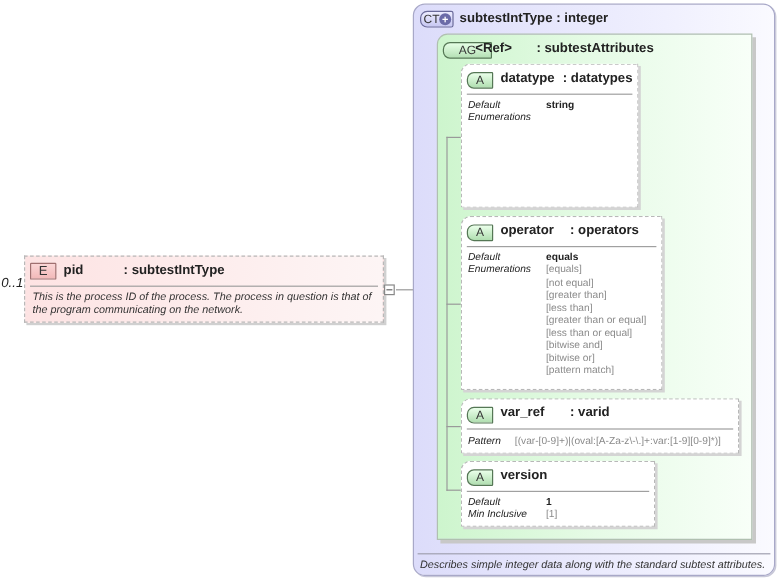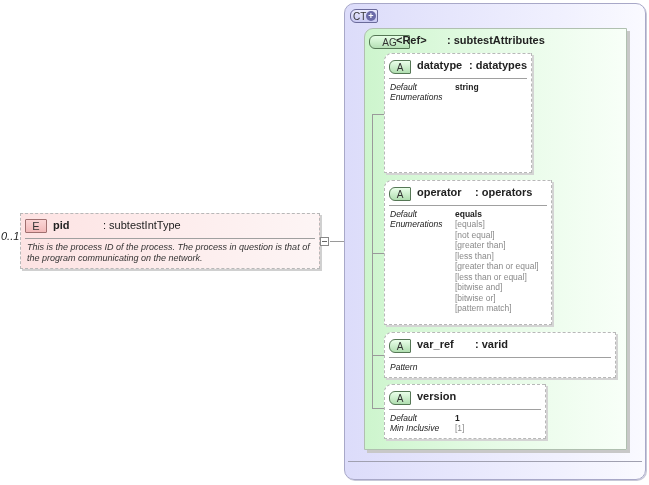--- a/index.html
+++ b/index.html
@@ -23,21 +23,21 @@
     position: absolute; display: flex; align-items: center; justify-content: center;
     font-size: 11px; color: #333; font-family: "Liberation Sans", sans-serif;
   }
   .badge-e {
     left: 4px; top: 5px; width: 22px; height: 14px;
     background: linear-gradient(#fbd6d6, #f2b9b9);
     border: 1px solid #a07070;
     border-radius: 1px;
   }
   .elem-name { position: absolute; left: 32px; top: 5px; font-weight: bold; font-size: 11px; color: #222; }
-  .elem-type { position: absolute; left: 82px; top: 5px; font-weight: normal; font-size: 11px; color: #222; }
+  .elem-type { position: absolute; left: 82px; top: 5px; font-weight: bold; font-size: 11px; color: #222; }
   .elem-sep { position: absolute; left: 4px; right: 4px; top: 24px; height: 1px; background: #a0a0a0; }
   .elem-doc { position: absolute; left: 6px; top: 28px; right: 4px; font-style: italic; font-size: 9px; line-height: 11px; color: #333; }
 
   .collapse-btn {
     left: 320px; top: 237px; width: 9px; height: 9px;
     border: 1px solid #888; background: #fff;
   }
   .collapse-btn::after { content: ""; position: absolute; left: 1px; right: 1px; top: 3px; height: 1px; background: #666; }
 
   .line { position: absolute; background: #9a9a9a; }
@@ -120,21 +120,23 @@
 
 <div class="abs collapse-btn"></div>
 
 <div class="line" style="left:330px; top:241px; width:42px; height:1px;"></div>
 
 <div class="abs ct-box">
   <div class="badge badge-ct">
     <span>CT</span>
     <span class="plus-dot">+</span>
   </div>
+  <div class="ct-title">subtestIntType : integer</div>
   <div class="ct-doc-sep"></div>
+  <div class="ct-doc">Describes simple integer data along with the standard subtest attributes.</div>
 </div>
 
 <div class="abs ag-box">
   <div class="badge badge-ag">AG</div>
   <div class="ag-ref">&lt;Ref&gt;</div>
   <div class="ag-name">: subtestAttributes</div>
 </div>
 
 <div class="line" style="left:372px; top:114px; width:1px; height:295px;"></div>
 <div class="line" style="left:372px; top:114px; width:12px; height:1px;"></div>
@@ -172,20 +174,21 @@
     <li>[pattern match]</li>
   </ul>
 </div>
 
 <div class="attr" style="left:384px; top:332px; width:232px; height:46px;">
   <div class="badge badge-a">A</div>
   <div class="attr-name">var_ref</div>
   <div class="attr-type" style="left:90px;">: varid</div>
   <div class="attr-sep"></div>
   <div class="prop-label" style="top:29px;">Pattern</div>
+  <div class="abs" style="left:44px; top:29px; font-size:8.5px; line-height:10px; color:#8a8a8a; white-space:nowrap;">[(var-[0-9]+)|(oval:[A-Za-z\-\.]+:var:[1-9][0-9]*)]</div>
 </div>
 
 <div class="attr" style="left:384px; top:384px; width:162px; height:55px;">
   <div class="badge badge-a">A</div>
   <div class="attr-name">version</div>
   <div class="attr-sep"></div>
   <div class="prop-label" style="top:28px;">Default</div>
   <div class="prop-val-strong" style="top:28px;">1</div>
   <div class="prop-label" style="top:38px;">Min Inclusive</div>
   <div class="abs" style="left:70px; top:38px; font-size:8.5px; line-height:10px; color:#8a8a8a;">[1]</div>

